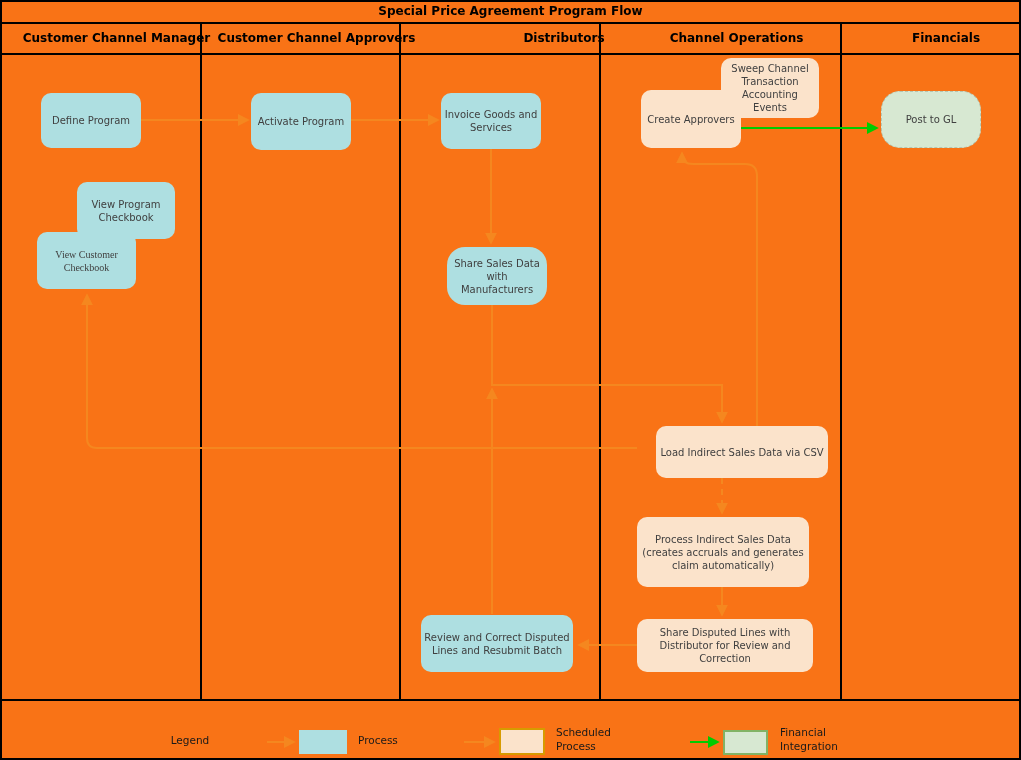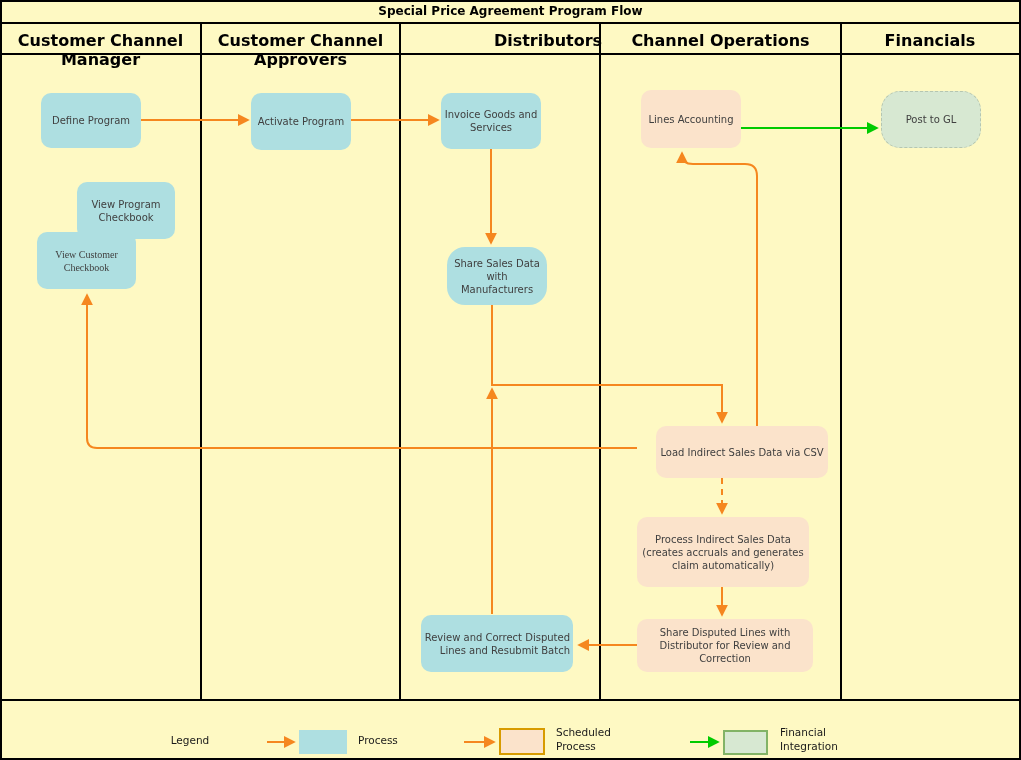--- a/index.html
+++ b/index.html
@@ -1,32 +1,32 @@
 <!DOCTYPE html>
 <html><head>
 <meta charset="utf-8">
 <style>
   html,body{margin:0;padding:0;background:#fff;}
   .canvas{
     position:relative;
     width:1021px;height:760px;
-    background:#fef9c3;
+    background:#f97316;
     font-family:"DejaVu Sans","Liberation Sans",sans-serif;
     overflow:hidden;
   }
   .outer-border{position:absolute;inset:0;border:2px solid #000;pointer-events:none;z-index:30;}
   .hline{position:absolute;left:0;right:0;height:1.5px;background:#000;z-index:1;}
   .vline{position:absolute;width:1.5px;background:#000;z-index:1;}
   .title{
     position:absolute;top:4px;left:0;width:100%;
     text-align:center;font-size:12px;font-weight:bold;color:#000;z-index:2;
   }
   .lane-header{
     position:absolute;top:31px;height:18px;
-    text-align:center;font-size:16px;font-weight:bold;color:#000;z-index:2;
+    text-align:center;font-size:12px;font-weight:bold;color:#000;z-index:2;margin-left:16px;
   }
   .edges{position:absolute;top:0;left:0;z-index:5;pointer-events:none;}
   .node{
     position:absolute;z-index:10;
     border-radius:10px;
     display:flex;align-items:center;justify-content:center;
     text-align:center;
     font-size:10px;line-height:1.3;color:#404040;
     padding:3px;box-sizing:border-box;
   }
@@ -88,29 +88,30 @@
     </g>
     <g fill="none" stroke="#00CB00" stroke-width="2">
       <path d="M741,128 H877" marker-end="url(#mG)"></path>
       <path d="M690,742 H718" marker-end="url(#mG)"></path>
     </g>
   </svg>
 
   <div class="node process" style="left:41px;top:93px;width:100px;height:55px;">Define Program</div>
   <div class="node process" style="left:251px;top:93px;width:100px;height:57px;">Activate Program</div>
   <div class="node process" style="left:441px;top:93px;width:100px;height:56px;">Invoice Goods and Services</div>
-  <div class="node scheduled" style="left:641px;top:90px;width:100px;height:58px;">Lines Accounting</div>
+  <div class="node scheduled" style="left:721px;top:58px;width:98px;height:60px;">Sweep Channel Transaction Accounting Events</div>
+  <div class="node scheduled" style="left:641px;top:90px;width:100px;height:58px;">Create Approvers</div>
   <div class="node financial" style="left:881px;top:91px;width:100px;height:57px;border-radius:19px;">Post to GL</div>
   <div class="node process" style="left:77px;top:182px;width:98px;height:57px;">View Program Checkbook</div>
   <div class="node process" style="left:37px;top:232px;width:99px;height:57px;font-family:Liberation Serif, serif;">View Customer Checkbook</div>
   <div class="node process" style="left:447px;top:247px;width:100px;height:58px;border-radius:18px;">Share Sales Data with Manufacturers</div>
   <div class="node scheduled" style="left:637px;top:426px;width:172px;height:52px;margin-left:19px;">Load Indirect Sales Data via CSV</div>
   <div class="node scheduled" style="left:637px;top:517px;width:172px;height:70px;">Process Indirect Sales Data (creates accruals and generates claim automatically)</div>
   <div class="node scheduled" style="left:637px;top:619px;width:176px;height:53px;">Share Disputed Lines with Distributor for Review and Correction</div>
-  <div class="node process" style="left:421px;top:615px;width:152px;height:57px;text-align:right;">Review and Correct Disputed Lines and Resubmit Batch</div>
+  <div class="node process" style="left:421px;top:615px;width:152px;height:57px;">Review and Correct Disputed Lines and Resubmit Batch</div>
 
   <div class="legend-label" style="left:160px;top:734px;width:60px;text-align:center;">Legend</div>
   <div class="swatch swatch-process" style="left:299px;top:730px;width:48px;height:24px;"></div>
   <div class="legend-label" style="left:358px;top:734px;">Process</div>
   <div class="swatch swatch-scheduled" style="left:499px;top:728px;width:46px;height:27px;"></div>
   <div class="legend-label" style="left:556px;top:726px;width:66px;">Scheduled Process</div>
   <div class="swatch swatch-financial" style="left:723px;top:730px;width:45px;height:25px;"></div>
   <div class="legend-label" style="left:780px;top:726px;width:72px;">Financial Integration</div>
 
 </div>

